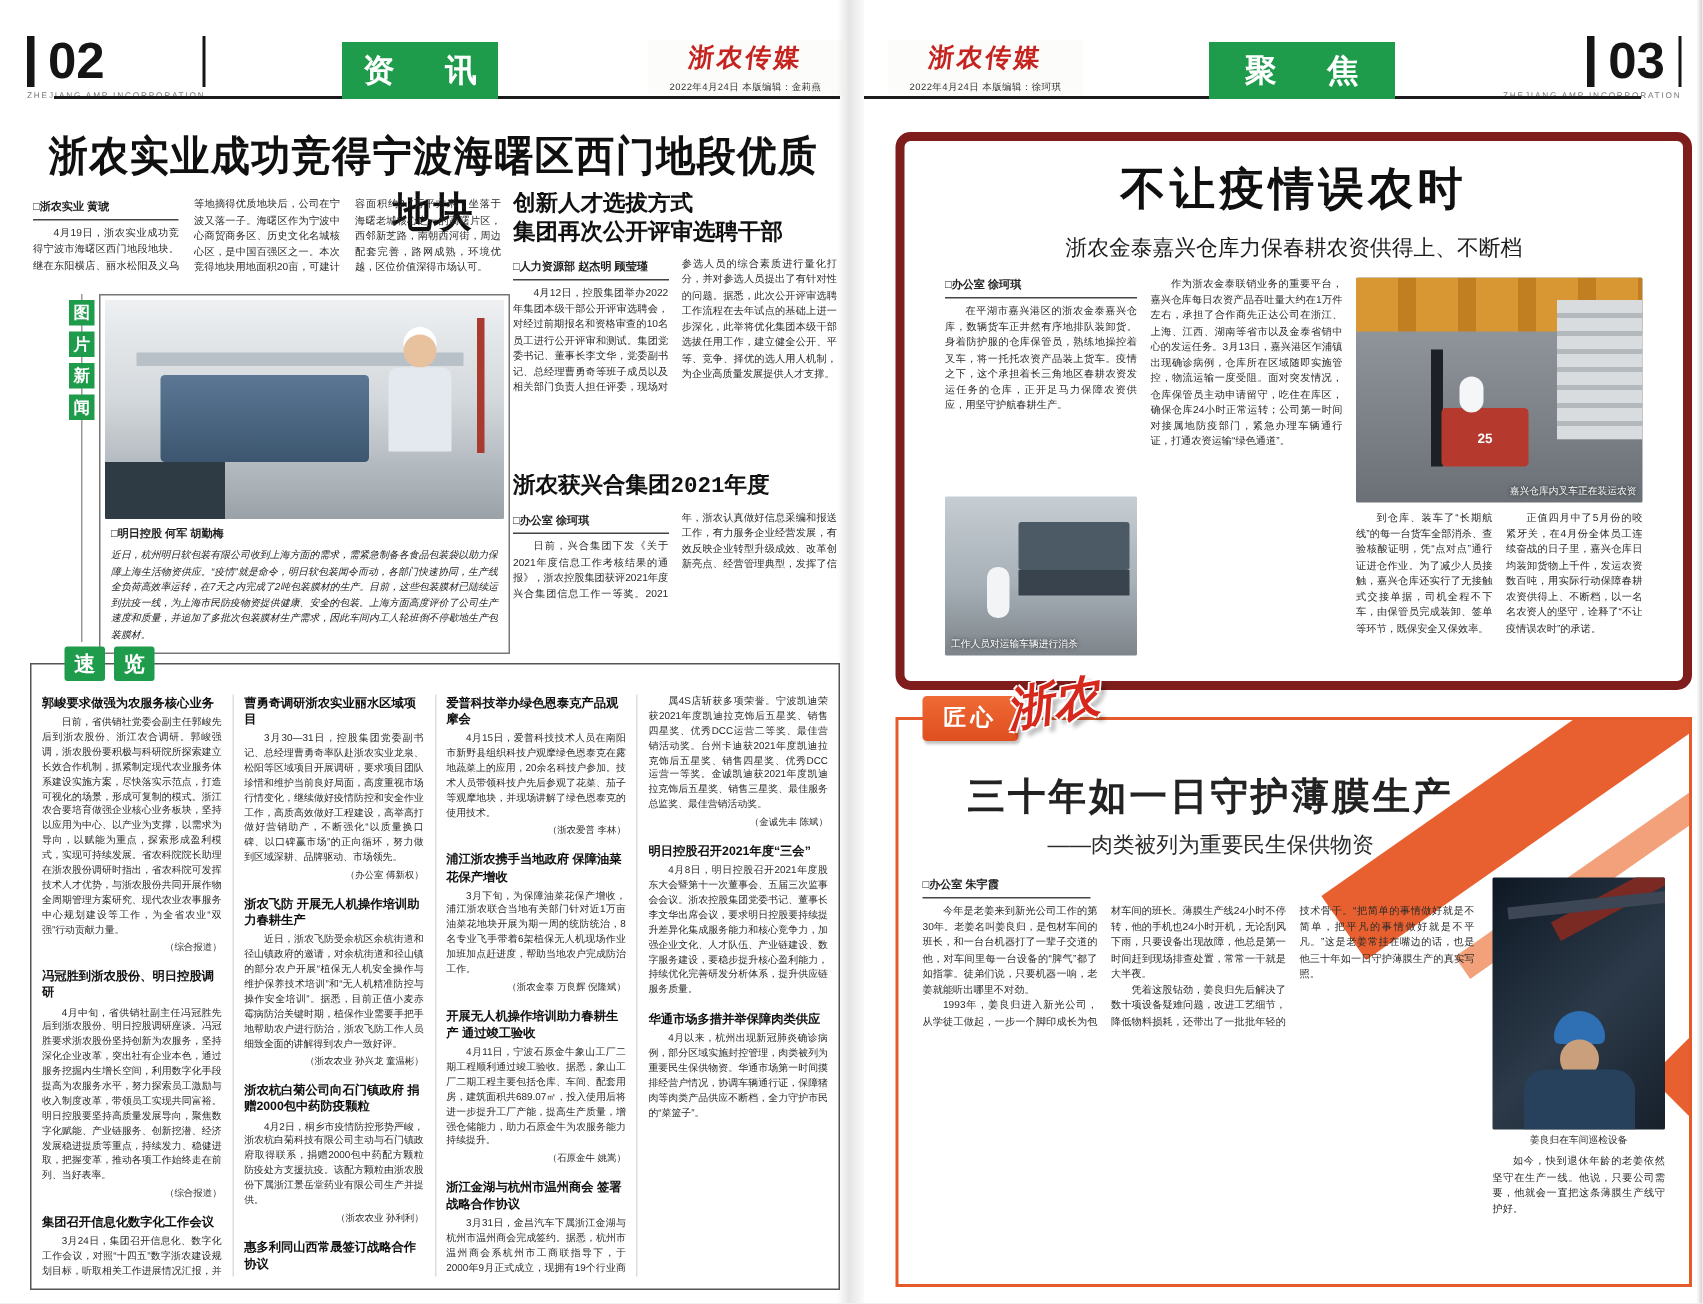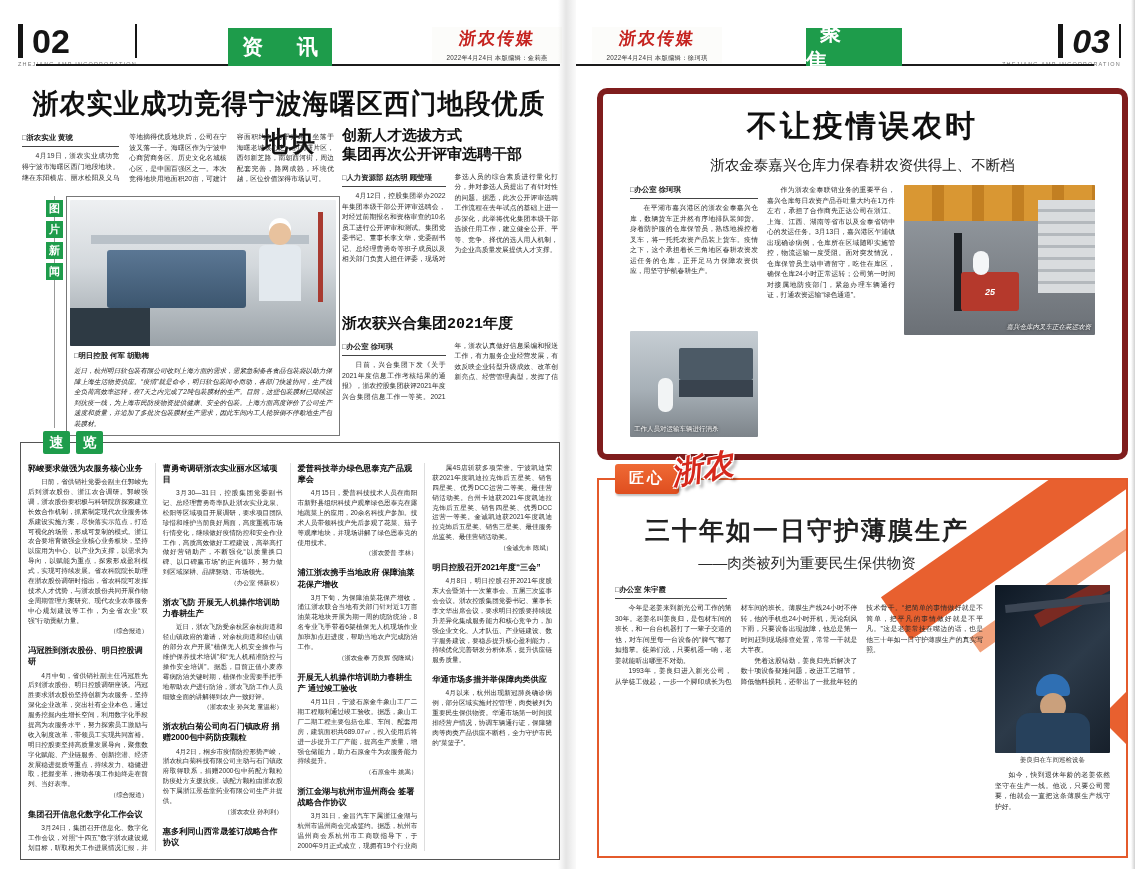--- a/index.html
+++ b/index.html
@@ -243,25 +243,25 @@
           <h4>华通市场多措并举保障肉类供应</h4>
           <div class="body">
               <p>4月以来，杭州出现新冠肺炎确诊病例，部分区域实施封控管理，肉类被列为重要民生保供物资。华通市场第一时间摸排经营户情况，协调车辆通行证，保障猪肉等肉类产品供应不断档，全力守护市民的“菜篮子”。</p>
             </div>
         </div>
       </div>
     </div>
   </div>
 
   <div class="abs" style="right:14px;top:24px;text-align:right;">
-    <div class="pgnum" style="display:inline-block;font-style:italic;">03</div>
+    <div class="pgnum" style="display:inline-block;">03</div>
     <div class="org">ZHEJIANG AMP INCORPORATION</div>
   </div>
   <div class="abs rule" style="left:576px;top:64px;width:518px;"></div>
-  <div class="abs secbox" style="left:806px;top:28px;width:96px;height:38px;z-index:2;">聚 焦</div>
+  <div class="abs secbox" style="left:806px;top:28px;width:124px;height:38px;z-index:2;">聚 焦</div>
   <div class="abs" style="left:592px;top:27px;width:130px;text-align:center;z-index:2;background:#fcfcfa;">
     <div class="mast">浙农传媒</div>
     <div class="dateline">2022年4月24日  本版编辑：徐珂琪</div>
   </div>
 
   <div id="focus-box" class="abs" style="left:597px;top:88px;width:531px;height:372px;box-sizing:border-box;">
     <div id="focus-headline" class="h-big">不让疫情误农时</div>
     <div id="focus-sub">浙农金泰嘉兴仓库力保春耕农资供得上、不断档</div>
     <div style="display:flex;gap:9px;height:252px;">
       <div style="width:128px;display:flex;flex-direction:column;">
@@ -274,21 +274,21 @@
           <div class="abs" style="right:4%;top:46%;width:58%;height:16%;background:#39434e;"></div>
           <div class="abs" style="left:22%;bottom:24%;width:15px;height:34px;border-radius:7px;background:#f2f4f5;"></div>
           <div class="cap" style="left:4px;right:auto;">工作人员对运输车辆进行消杀</div>
         </div>
       </div>
       <div style="width:128px;">
         <div class="body" style="height:100%;overflow:hidden;">
             <p>作为浙农金泰联销业务的重要平台，嘉兴仓库每日农资产品吞吐量大约在1万件左右，承担了合作商先正达公司在浙江、上海、江西、湖南等省市以及金泰省销中心的发运任务。3月13日，嘉兴港区乍浦镇出现确诊病例，仓库所在区域随即实施管控，物流运输一度受阻。面对突发情况，仓库保管员主动申请留守，吃住在库区，确保仓库24小时正常运转；公司第一时间对接属地防疫部门，紧急办理车辆通行证，打通农资运输“绿色通道”。</p>
           </div>
       </div>
-      <div style="flex:1;display:flex;flex-direction:row;font-style:italic;">
+      <div style="flex:1;display:flex;flex-direction:column;">
         <div class="photo" style="width:100%;height:150px;background:linear-gradient(180deg,#9aa0a6,#6b7076);">
           <div class="abs" style="left:0;top:0;width:100%;height:24%;background:repeating-linear-gradient(90deg,#d99733 0 28px,#c27f22 28px 40px);"></div>
           <div class="abs" style="right:0;top:10%;width:30%;height:62%;background:repeating-linear-gradient(180deg,#d9dcde 0 9px,#b4b9bd 9px 12px);"></div>
           <div class="abs" style="left:26%;bottom:16%;width:8px;height:52%;background:#1d2125;"></div>
           <div class="abs" style="left:30%;bottom:16%;width:30%;height:26%;background:#b5392c;border-radius:3px;display:flex;align-items:center;justify-content:center;color:#fff;font-size:9px;font-weight:700;">
             <span>25</span>
           </div>
           <div class="abs" style="left:36%;bottom:40%;width:16px;height:24px;border-radius:8px;background:#f4f6f7;"></div>
           <div class="cap">嘉兴仓库内叉车正在装运农资</div>
         </div>

